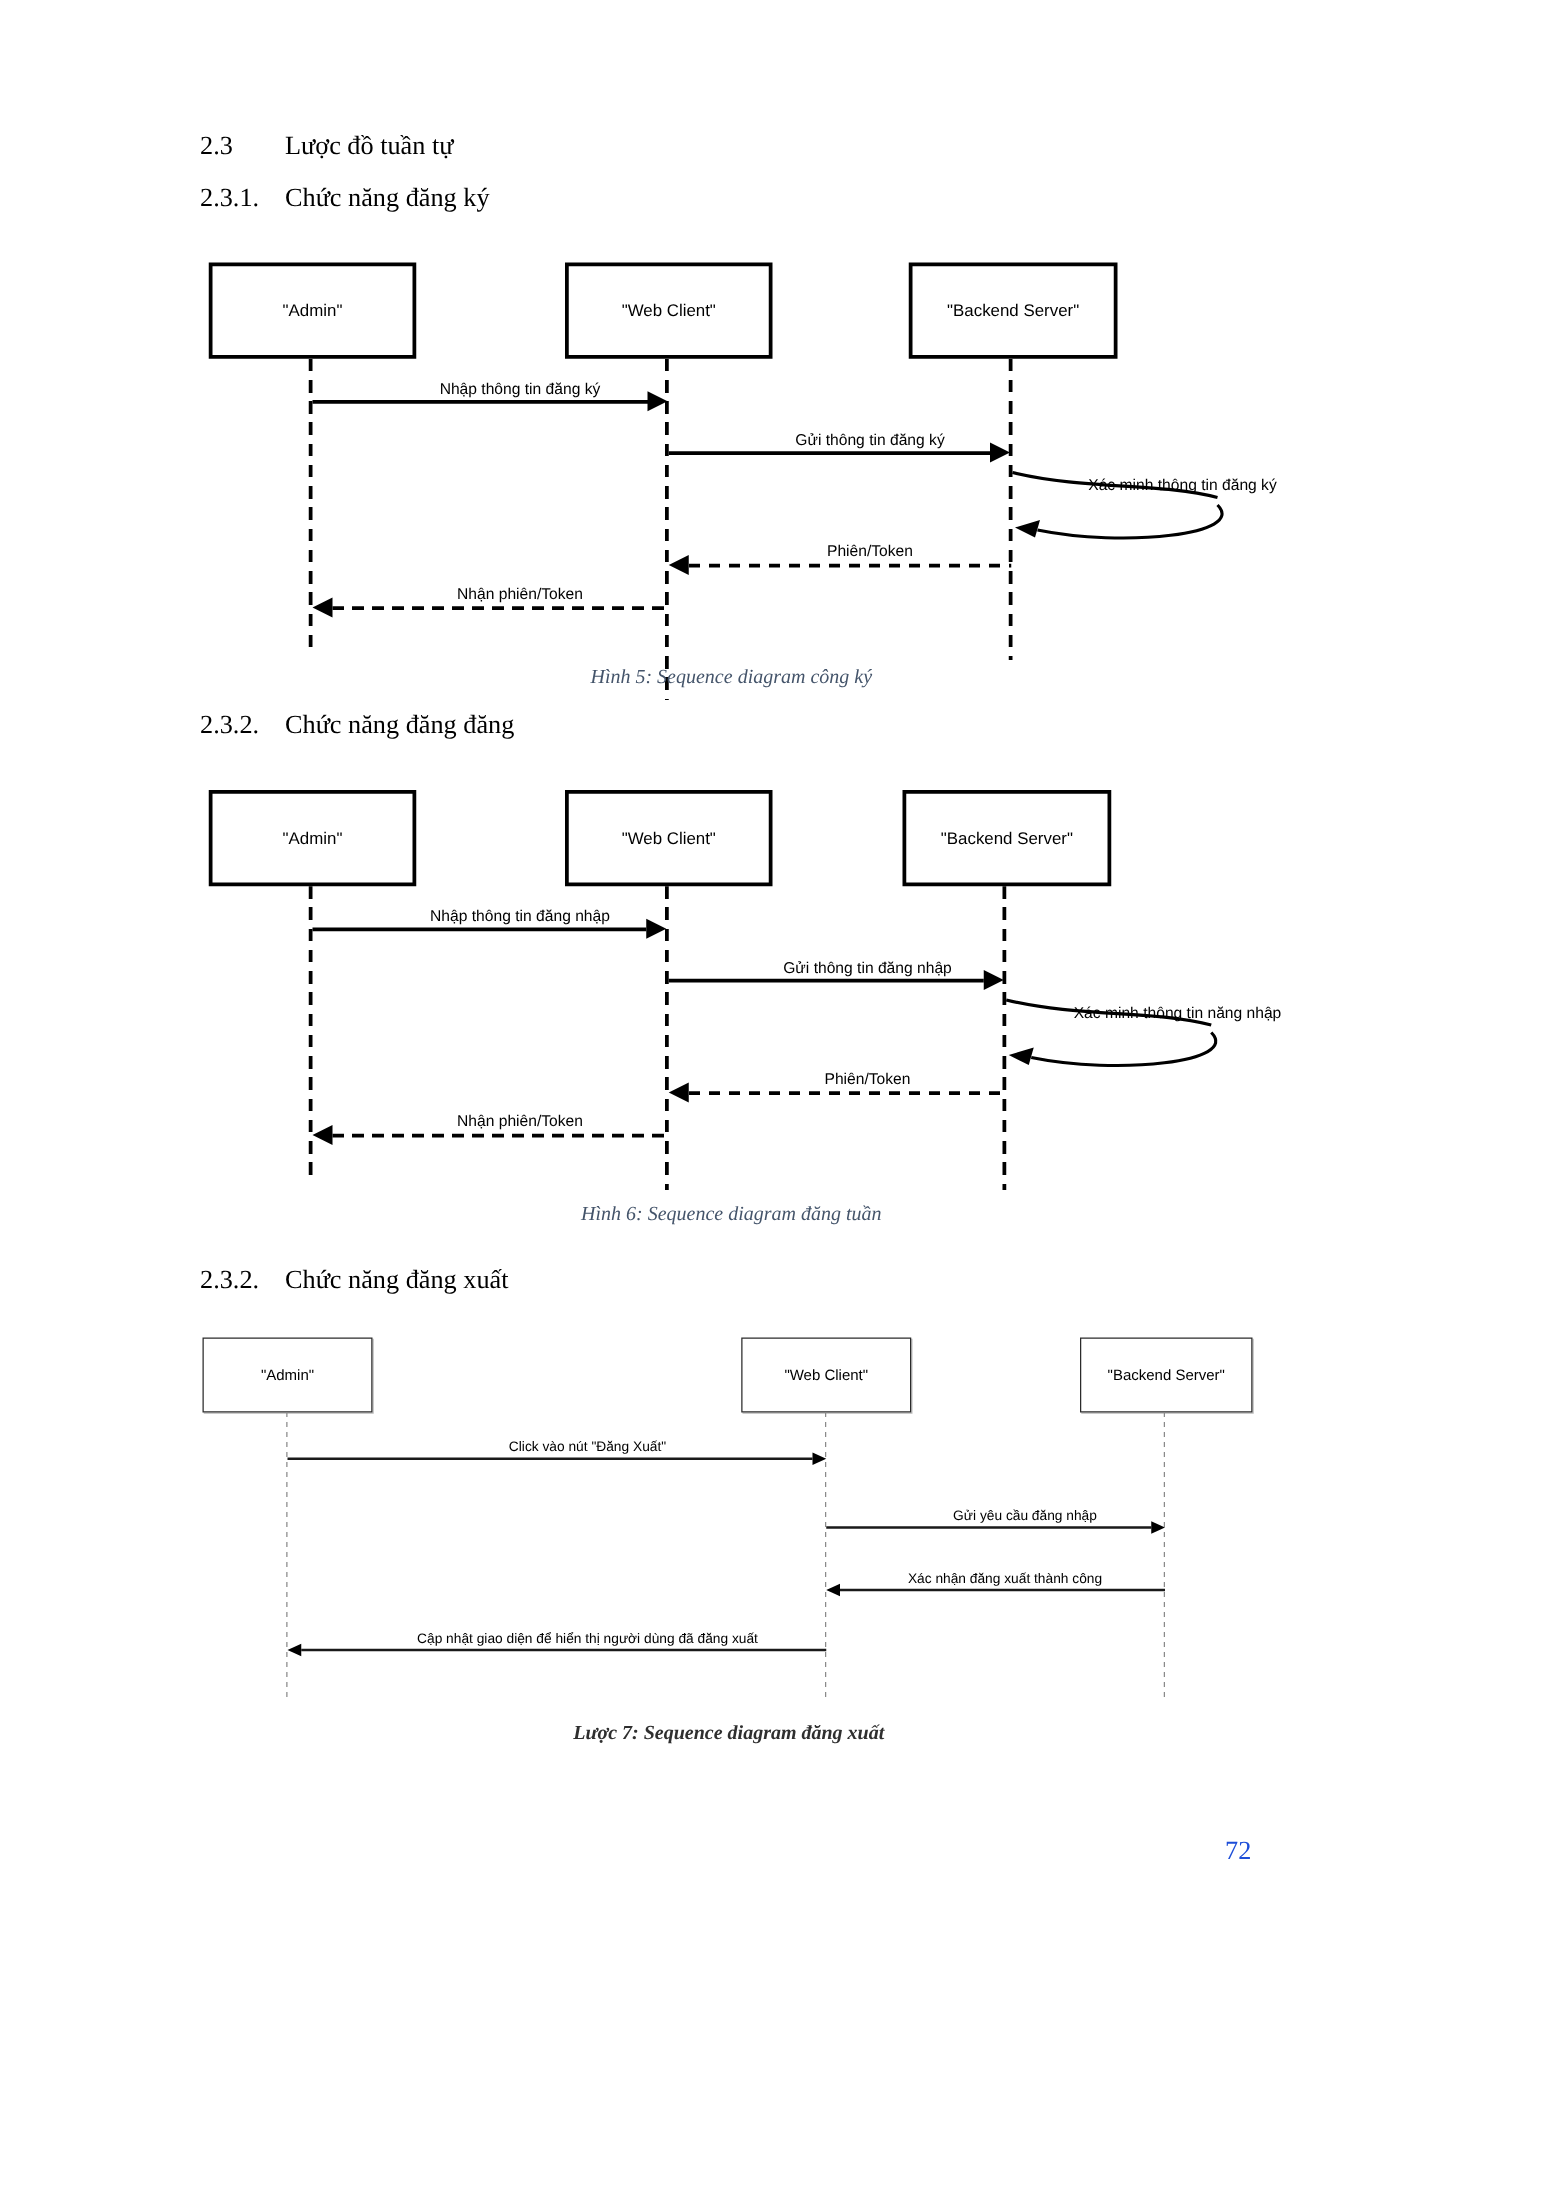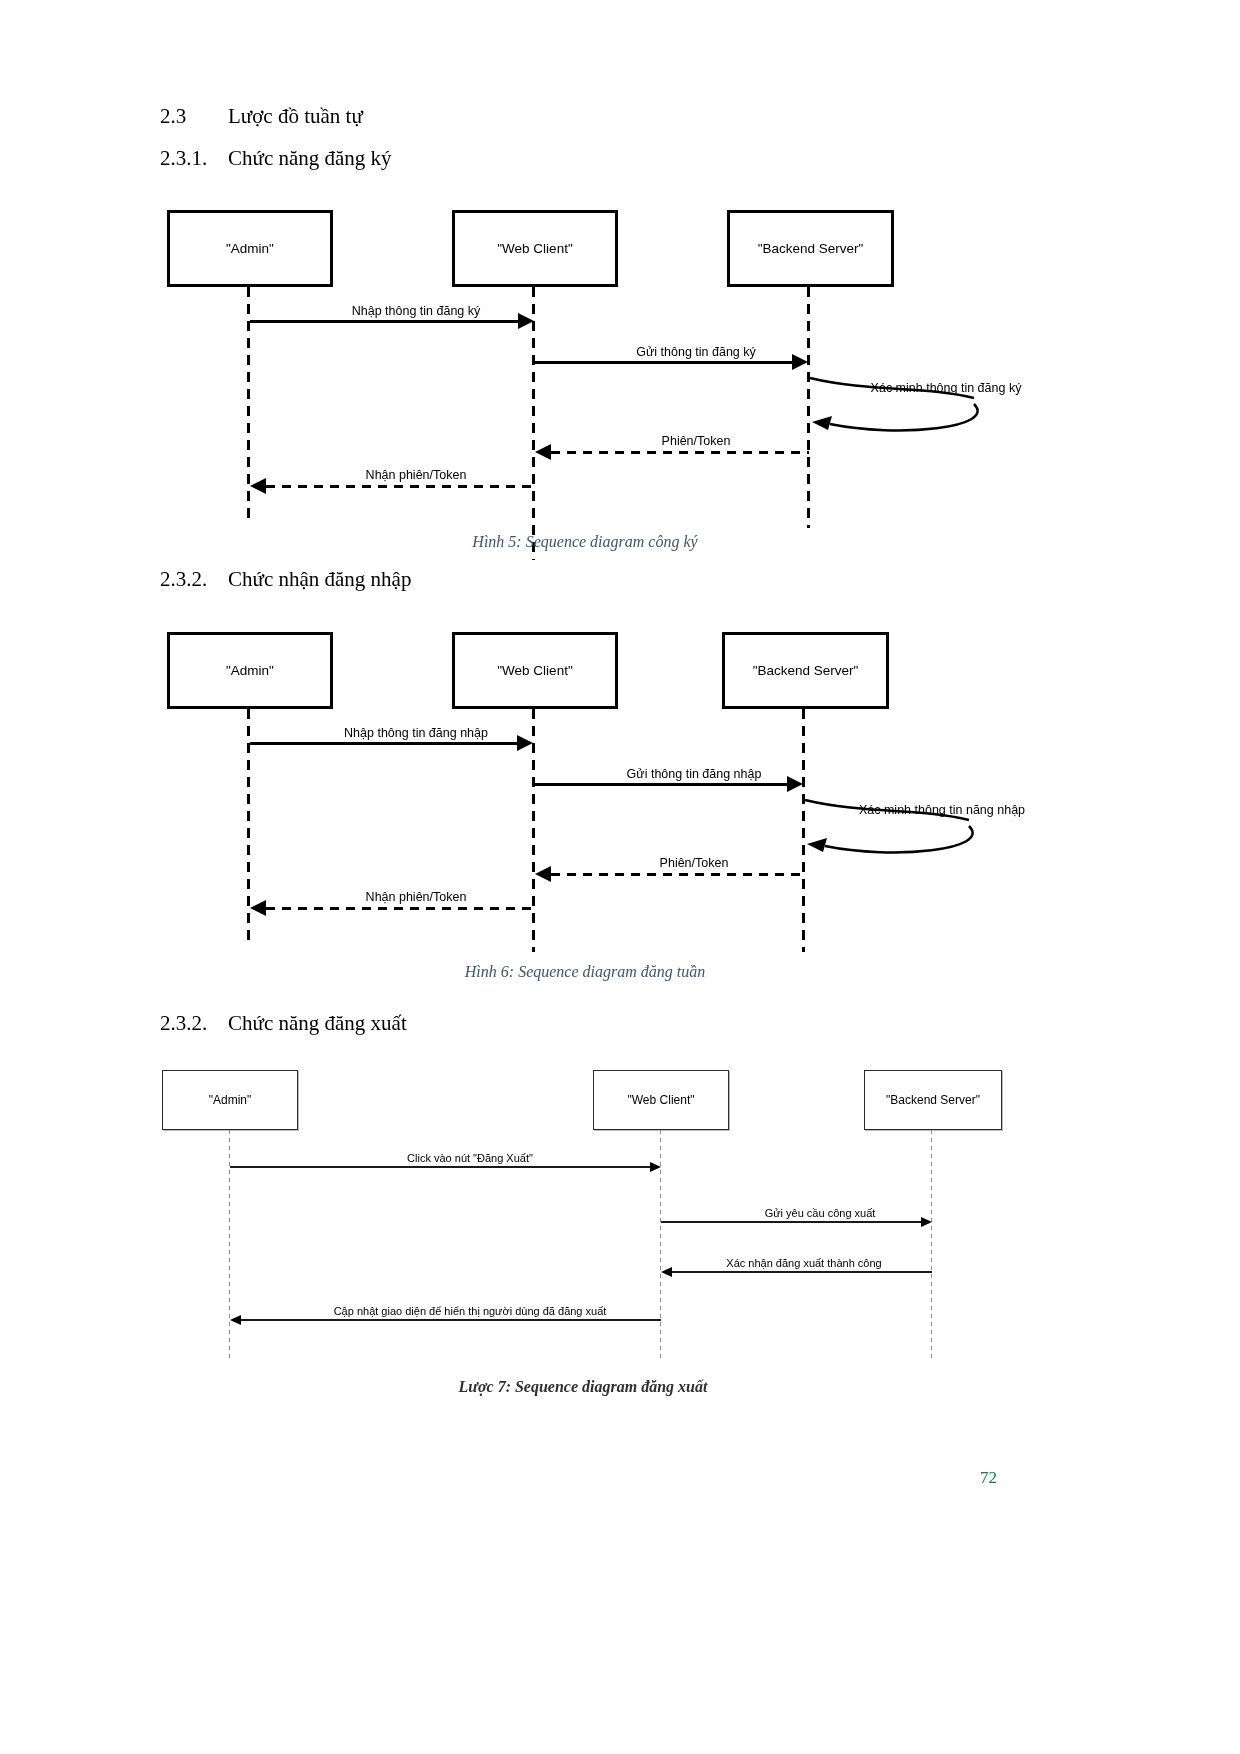--- a/index.html
+++ b/index.html
@@ -33,21 +33,21 @@
         border-top:5px solid transparent;border-bottom:5px solid transparent;}
   
   .mlabel{position:absolute;font-size:12.5px;color:#000;text-align:center;
           transform:translateX(-50%);white-space:nowrap;margin-left:24px;}
   .mlabel.small{font-size:11px;}
   
   .caption{position:absolute;font-family:"Liberation Serif",serif;font-style:italic;font-size:16px;
            color:#44546A;transform:translateX(-50%);white-space:nowrap;}
   .caption.bold{font-weight:bold;color:#2f2f2f;}
   .selfmsg{position:absolute;}
-  .pagenum{position:absolute;font-family:"Liberation Serif",serif;font-size:17px;color:#15803d;}
+  .pagenum{position:absolute;font-family:"Liberation Serif",serif;font-size:21px;color:#1d4ed8;}
 </style>
 </head>
 <body>
 
 <div class="page">
 
   <div class="h" style="left:160px;top:104px;">
     <span class="num">2.3</span><span>Lược đồ tuần tự</span>
   </div>
   <div class="h" style="left:160px;top:146px;">
@@ -89,21 +89,21 @@
     <div class="ah-l" style="left:535px;top:444px;"></div>
 
     <div class="mlabel" style="left:392px;top:468px;">Nhận phiên/Token</div>
     <div class="dline" style="left:266px;top:485px;width:268px;"></div>
     <div class="ah-l" style="left:250px;top:478px;"></div>
 
     <div class="caption" style="left:585px;top:533px;">Hình 5: Sequence diagram công ký</div>
   </div>
 
   <div class="h" style="left:160px;top:567px;">
-    <span class="num">2.3.2.</span><span>Chức nhận đăng nhập</span>
+    <span class="num">2.3.2.</span><span>Chức năng đăng đăng</span>
   </div>
 
   <div>
     <div class="actor" style="left:167px;top:632px;width:160px;height:71px;">
       <span>"Admin"</span>
     </div>
     <div class="actor" style="left:452px;top:632px;width:160px;height:71px;">
       <span>"Web Client"</span>
     </div>
     <div class="actor" style="left:722px;top:632px;width:161px;height:71px;">
@@ -156,21 +156,21 @@
     </div>
 
     <div class="lifeline thin" style="left:229px;top:1130px;height:230px;"></div>
     <div class="lifeline thin" style="left:660px;top:1130px;height:230px;"></div>
     <div class="lifeline thin" style="left:931px;top:1130px;height:230px;"></div>
 
     <div class="mlabel small" style="left:446px;top:1152px;">Click vào nút "Đăng Xuất"</div>
     <div class="tline" style="left:230px;top:1166px;width:420px;"></div>
     <div class="t-ah-r" style="left:650px;top:1162px;"></div>
 
-    <div class="mlabel small" style="left:796px;top:1207px;">Gửi yêu cầu công xuất</div>
+    <div class="mlabel small" style="left:796px;top:1207px;">Gửi yêu cầu đăng nhập</div>
     <div class="tline" style="left:661px;top:1221px;width:260px;"></div>
     <div class="t-ah-r" style="left:921px;top:1217px;"></div>
 
     <div class="mlabel small" style="left:780px;top:1257px;">Xác nhận đăng xuất thành công</div>
     <div class="tline" style="left:672px;top:1271px;width:260px;"></div>
     <div class="t-ah-l" style="left:661px;top:1267px;"></div>
 
     <div class="mlabel small" style="left:446px;top:1305px;">Cập nhật giao diện để hiển thị người dùng đã đăng xuất</div>
     <div class="tline" style="left:241px;top:1319px;width:420px;"></div>
     <div class="t-ah-l" style="left:230px;top:1315px;"></div>

